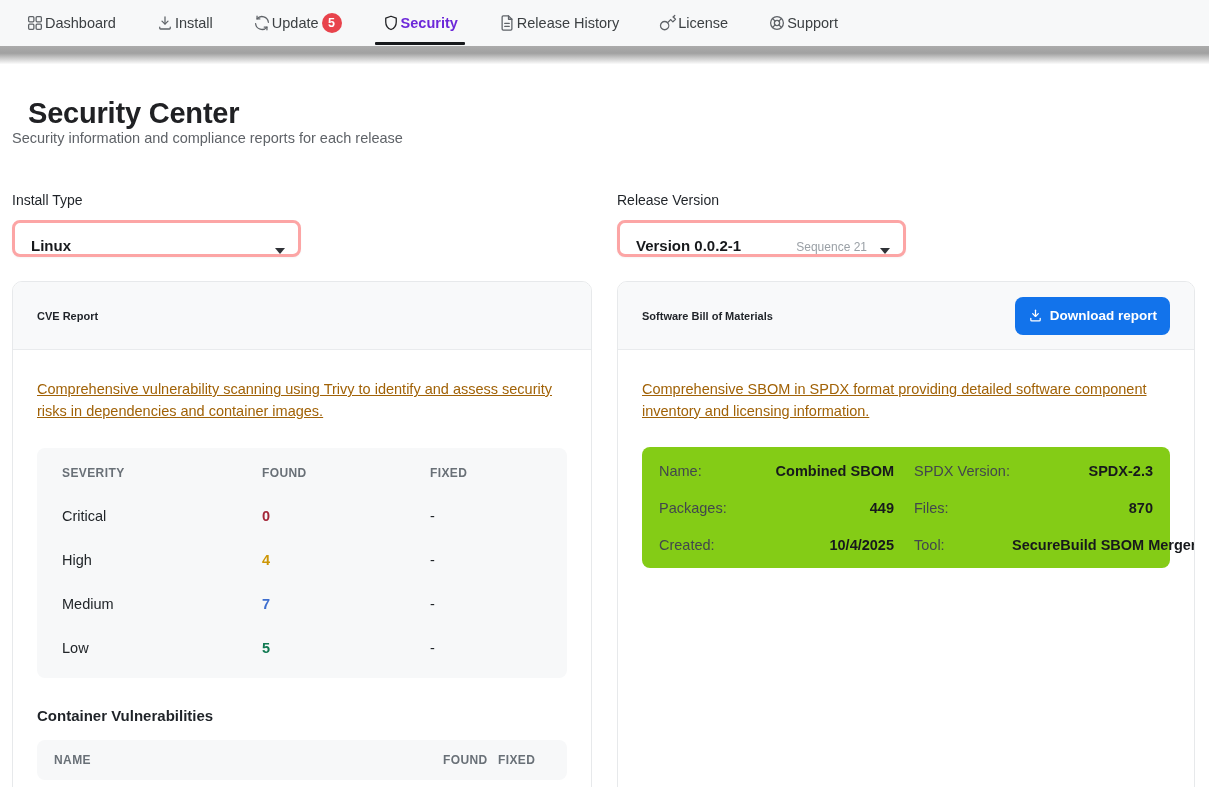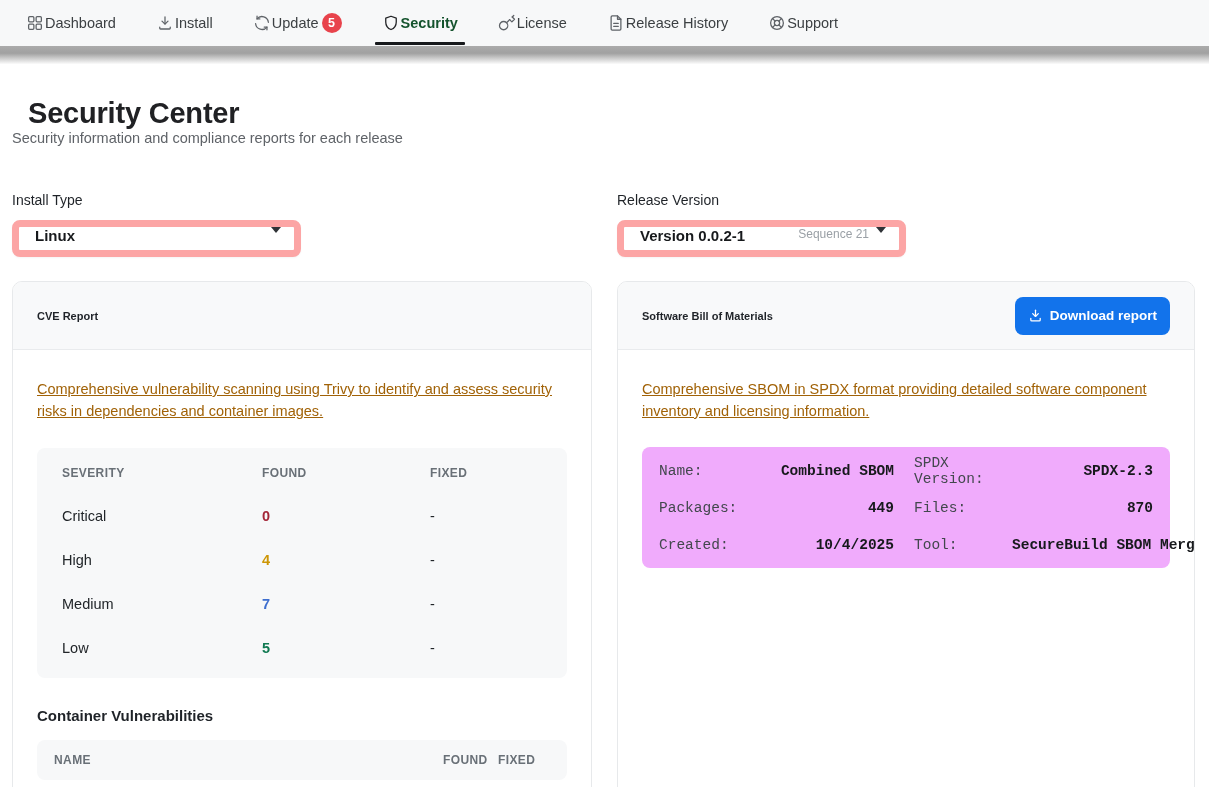--- a/index.html
+++ b/index.html
@@ -7,45 +7,45 @@
     font-family:"Liberation Sans","DejaVu Sans",sans-serif; color:#212529; }
 
   .page { width:1209px; height:787px; overflow:hidden; background:#fff; }
 
   
   .topnav { height:46px; background:#f7f8f9; display:flex; align-items:stretch; padding-left:6px; }
   .nav-item { position:relative; display:flex; align-items:center; gap:1px; padding:0 20px;
     font-size:14.5px; color:#3c4043; cursor:pointer; white-space:nowrap; }
   .nav-item svg { width:18px; height:18px; stroke:#5f6368; fill:none; stroke-width:1.7;
     stroke-linecap:round; stroke-linejoin:round; flex:0 0 auto; }
-  .nav-item.active { color:#14532d; font-weight:600; }
+  .nav-item.active { color:#6d28d9; font-weight:600; }
   .nav-item.active svg { stroke:#202124; }
   .nav-item.active::after { content:""; position:absolute; left:13px; right:13px; bottom:1px;
     height:3px; background:#17191c; border-radius:1px; }
   .nav-badge { min-width:20px; height:20px; border-radius:10px; background:#e8434c; color:#fff;
     font-size:12.5px; font-weight:700; display:flex; align-items:center; justify-content:center;
     padding:0 6px; margin-left:2px; }
 
   .scroll-strip { height:18px;
     background:linear-gradient(180deg,#ababab 0%,#a1a1a1 40%,#fbfbfb 100%); }
 
   
   .main { padding:33px 14px 0 12px; }
   .page-title { font-size:29px; font-weight:700; color:#202124; letter-spacing:-0.2px;margin-left:16px; }
   .page-subtitle { font-size:14.5px; color:#5f6368; }
 
   
   .two-col { display:grid; grid-template-columns:580px 578px; column-gap:25px; }
   .filters { margin-top:46px; }
   .filter-label { font-size:14px; color:#1f2328; margin-bottom:12px; }
-  .select { width:289px; height:37px; background:#fff; border:7px solid #fca5a5; border-radius:8px;
-    display:flex; align-items:flex-start; padding:0 13px 0 16px; cursor:pointer;
+  .select { width:289px; height:37px; background:#fff; border:3px solid #fca5a5; border-radius:8px;
+    display:flex; align-items:flex-end; padding:0 13px 0 16px; cursor:pointer;
     box-shadow:0 1px 2px rgba(0,0,0,0.04); }
   .select-value { font-size:15px; font-weight:700; color:#17191c; flex:1; white-space:nowrap; }
-  .select-meta { font-size:12px; color:#9aa0a6; margin-right:7px; white-space:nowrap; }
+  .select-meta { font-size:12px; color:#9aa0a6; margin-right:13px; white-space:nowrap; }
   .caret { width:0; height:0; border-left:5px solid transparent; border-right:5px solid transparent;
     border-top:6px solid #2f3237; flex:0 0 auto; }
 
   
   .cards { margin-top:24px; align-items:start; }
   .card { border:1px solid #e7e9eb; border-radius:10px; background:#fff; height:640px; overflow:hidden; }
   .card-header { height:68px; background:#f8f9fa; border-bottom:1px solid #e9ebed;
     display:flex; align-items:center; justify-content:space-between; padding:0 24px; }
   .card-title { font-size:11px; font-weight:600; color:#1f2328; }
   .card-body { padding:29px 24px 0; }
@@ -65,21 +65,21 @@
   .cv-head .c-name { flex:1; }
   .cv-head .c-found { width:42px; margin-right:13px; }
   .cv-head .c-fixed { width:52px; }
 
   
   .dl-btn { height:38px; background:#1273eb; border:none; border-radius:8px; color:#fff;
     font-size:13.5px; font-weight:600; display:flex; align-items:center; gap:7px; padding:0 13px;
     cursor:pointer; font-family:inherit; }
   .dl-btn svg { width:15px; height:15px; stroke:#fff; fill:none; stroke-width:2;
     stroke-linecap:round; stroke-linejoin:round; }
-  .sbom-grid { margin-top:25px; background:#f0abfc; border-radius:8px; padding:5px 0;font-family:Liberation Mono, monospace; }
+  .sbom-grid { margin-top:25px; background:#84cc16; border-radius:8px; padding:5px 0; }
   .sbom-row { display:grid; grid-template-columns:92px 143px 118px 1fr; align-items:center;
     height:37px; padding:0 17px; font-size:14.5px; }
   .sbom-label { color:#42474d; }
   .sbom-label.second { padding-left:20px; }
   .sbom-value { font-weight:700; color:#17191c; text-align:right; white-space:nowrap; }
 </style>
 </head>
 <body>
 
 <div class="page">
@@ -118,35 +118,35 @@
 
     <div class="nav-item active">
       <svg viewBox="0 0 24 24">
         <path d="M12 3l7 2.6v4.9c0 4.6-2.9 8.6-7 10.2-4.1-1.6-7-5.6-7-10.2V5.6L12 3z"></path>
       </svg>
       <span>Security</span>
     </div>
 
     <div class="nav-item">
       <svg viewBox="0 0 24 24">
-        <path d="M21 2l-2 2"></path>
-        <path d="M11.39 11.61a5.5 5.5 0 1 1-7.78 7.78 5.5 5.5 0 0 1 7.78-7.78zM15.5 7.5l-4.1 4.1"></path>
-        <path d="M15.5 7.5l3 3L22 7l-3-3"></path>
-      </svg>
-      <span>License</span>
-    </div>
-
-    <div class="nav-item">
-      <svg viewBox="0 0 24 24">
         <path d="M14 2.5H7a1.5 1.5 0 0 0-1.5 1.5v16A1.5 1.5 0 0 0 7 21.5h10a1.5 1.5 0 0 0 1.5-1.5V7z"></path>
         <path d="M14 2.5V7h4.5"></path>
           <path d="M9 12.5h6"></path>
           <path d="M9 16.5h6"></path>
       </svg>
       <span>Release History</span>
+    </div>
+
+    <div class="nav-item">
+      <svg viewBox="0 0 24 24">
+        <path d="M21 2l-2 2"></path>
+        <path d="M11.39 11.61a5.5 5.5 0 1 1-7.78 7.78 5.5 5.5 0 0 1 7.78-7.78zM15.5 7.5l-4.1 4.1"></path>
+        <path d="M15.5 7.5l3 3L22 7l-3-3"></path>
+      </svg>
+      <span>License</span>
     </div>
 
     <div class="nav-item">
       <svg viewBox="0 0 24 24">
         <circle cx="12" cy="12" r="8.5"></circle>
           <circle cx="12" cy="12" r="3.5"></circle>
         <path d="M6 6l3.5 3.5"></path>
           <path d="M14.5 14.5L18 18"></path>
           <path d="M14.5 9.5L18 6"></path>
           <path d="M9.5 14.5L6 18"></path>

